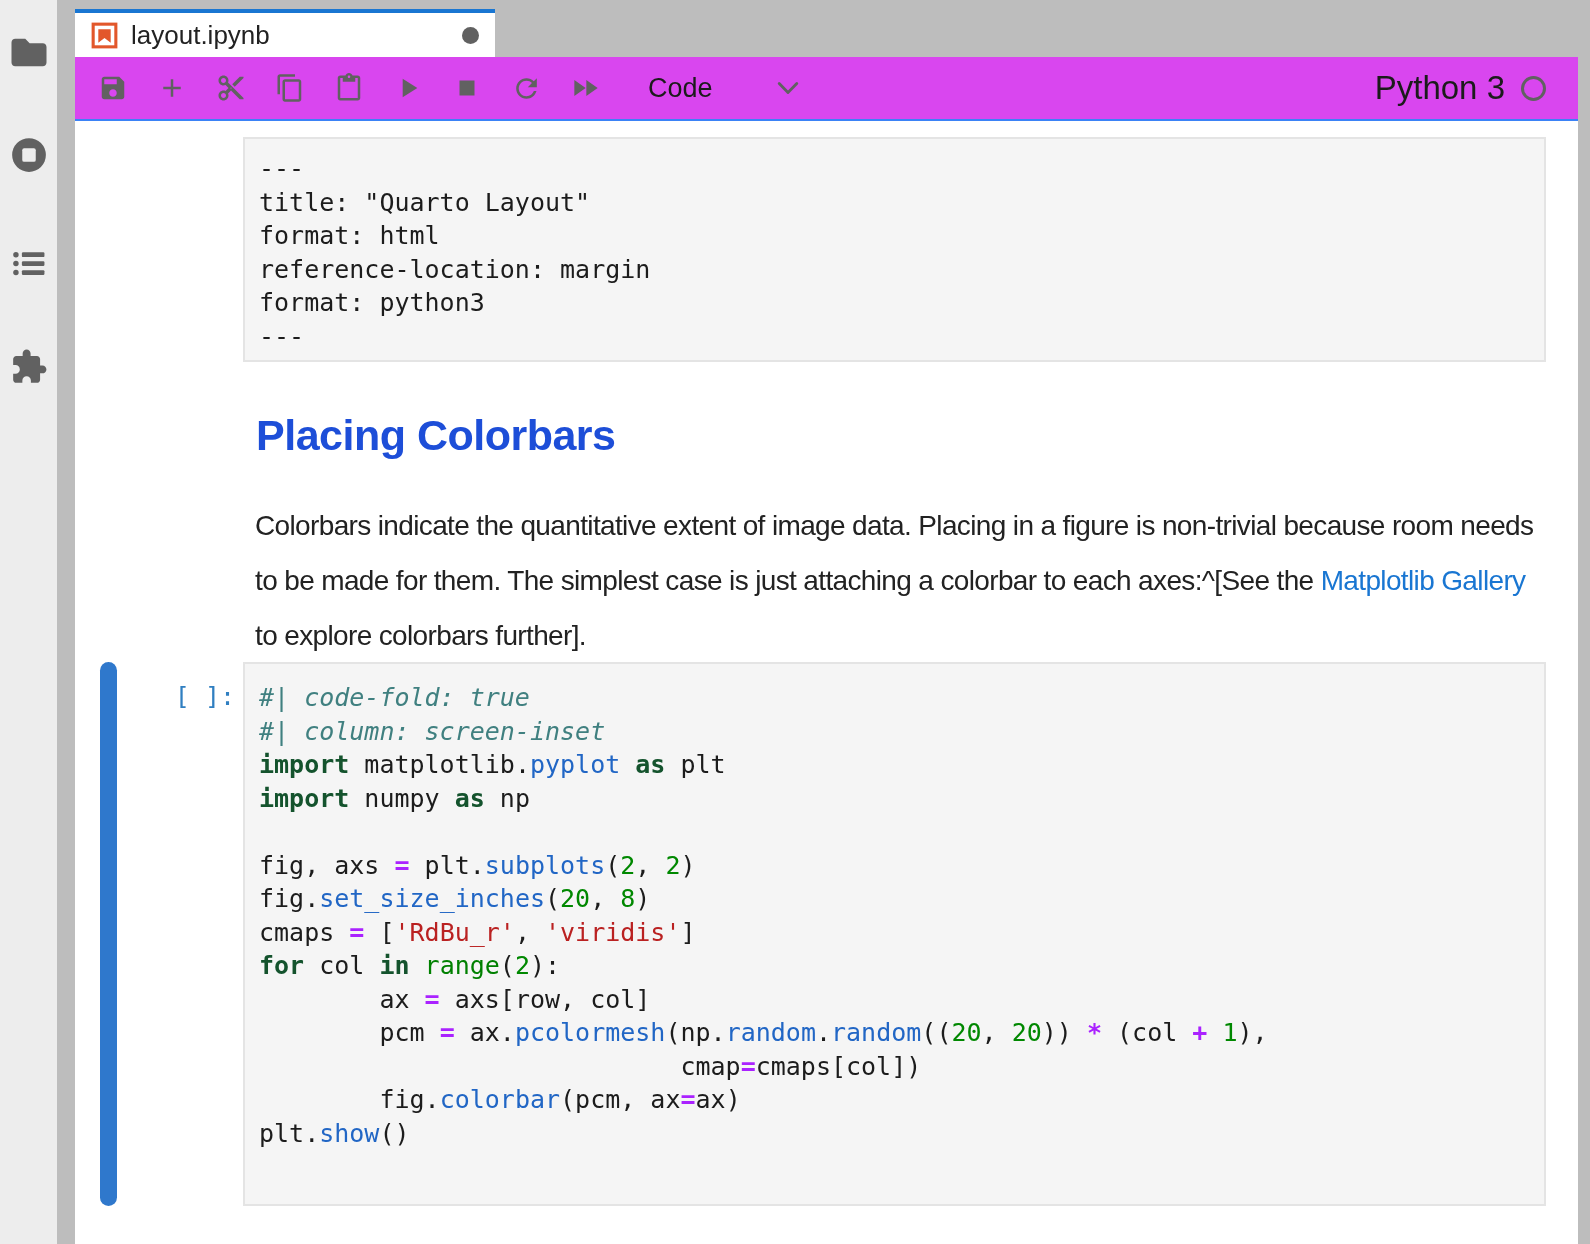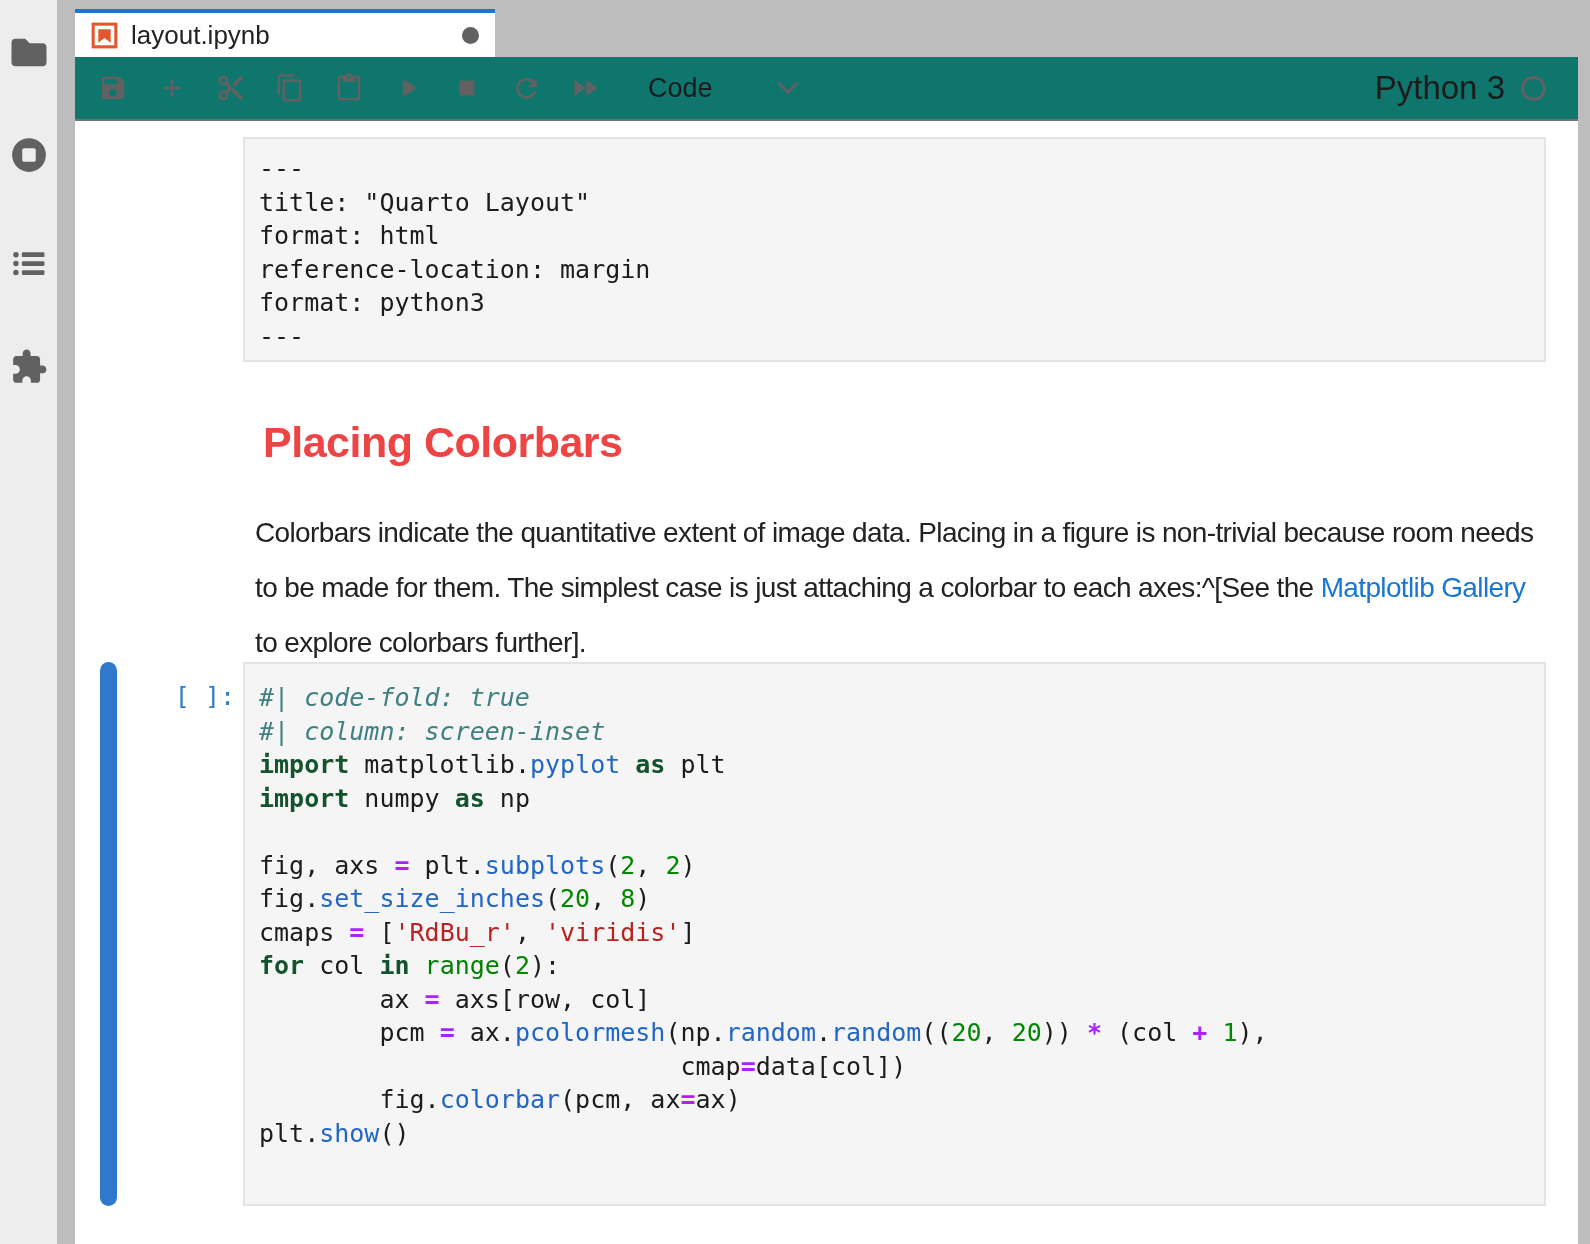--- a/index.html
+++ b/index.html
@@ -18,21 +18,21 @@
 
   
   .tabbar{position:relative;height:57px;background:#bdbdbd;}
   .tab{position:absolute;left:0;top:9px;width:420px;height:48px;background:#fff;
        border-top:4px solid #1976d2;box-sizing:border-box;display:flex;align-items:center;
        padding:0 16px 0 13px;cursor:pointer;}
   .tab-title{font-size:26px;color:#222;margin-left:10px;white-space:nowrap;}
   .dirty-dot{margin-left:auto;width:17px;height:17px;border-radius:50%;background:#616161;}
 
   
-  .toolbar{height:64px;background:#0f766e;border-bottom:2px solid #737373;box-sizing:border-box;
+  .toolbar{height:64px;background:#d946ef;border-bottom:2px solid #3b82f6;box-sizing:border-box;
            display:flex;align-items:center;padding:0 32px 0 22px;}
   .tb-btn{width:32px;height:32px;margin-right:27px;display:flex;align-items:center;
           justify-content:center;cursor:pointer;flex:0 0 auto;}
   .celltype{display:flex;align-items:center;margin-left:20px;cursor:pointer;}
   .celltype .ct-label{font-size:27px;color:#1b1b1b;}
   .celltype svg{margin-left:64px;}
   .tb-spacer{flex:1 1 auto;}
   .kernel-name{font-size:33px;color:#1b1b1b;cursor:pointer;}
   .kernel-status{width:25px;height:25px;border:3px solid #616161;border-radius:50%;
                  box-sizing:border-box;margin-left:16px;cursor:pointer;}
@@ -47,21 +47,21 @@
   .code-cell{top:541px;height:544px;padding:17px 14px;}
   .cl{white-space:pre;height:33.5px;line-height:33.5px;}
 
   .active-bar{position:absolute;left:25px;top:541px;width:17px;height:544px;border-radius:9px;
               background:#2f78cc;cursor:pointer;}
   .prompt{position:absolute;left:42px;top:559px;width:118px;text-align:right;color:#307fc1;
           font-family:"DejaVu Sans Mono","Liberation Mono",monospace;font-size:25px;line-height:33.5px;}
 
   
   .md{position:absolute;left:180px;top:288px;width:1296px;color:#1a1a1a;}
-  .md h1{margin:8px;font-size:43px;line-height:50px;font-weight:700;letter-spacing:-0.5px;color:#ef4444;}
+  .md h1{margin:1px;font-size:43px;line-height:50px;font-weight:700;letter-spacing:-0.5px;color:#1d4ed8;}
   .md p{margin:38px 0 0 0;font-size:28px;line-height:55px;letter-spacing:-0.64px;color:#222;}
   .md a{color:#1976d2;text-decoration:none;cursor:pointer;}
 
   
   .tok-c{color:#408080;font-style:italic;}
   .tok-k{color:#14532d;font-weight:bold;}
   .tok-b{color:#008000;}
   .tok-n{color:#008800;}
   .tok-s{color:#ba2121;}
   .tok-o{color:#aa22ff;font-weight:bold;}
@@ -205,21 +205,21 @@
             <div class="cl"><span class="tok-c">#| column: screen-inset</span></div>
             <div class="cl"><span class="tok-k">import</span><span class="tok-v"> matplotlib.</span><span class="tok-p">pyplot</span><span class="tok-v"> </span><span class="tok-k">as</span><span class="tok-v"> plt</span></div>
             <div class="cl"><span class="tok-k">import</span><span class="tok-v"> numpy </span><span class="tok-k">as</span><span class="tok-v"> np</span></div>
             <div class="cl">&nbsp;</div>
             <div class="cl"><span class="tok-v">fig, axs </span><span class="tok-o">=</span><span class="tok-v"> plt.</span><span class="tok-p">subplots</span><span class="tok-v">(</span><span class="tok-n">2</span><span class="tok-v">, </span><span class="tok-n">2</span><span class="tok-v">)</span></div>
             <div class="cl"><span class="tok-v">fig.</span><span class="tok-p">set_size_inches</span><span class="tok-v">(</span><span class="tok-n">20</span><span class="tok-v">, </span><span class="tok-n">8</span><span class="tok-v">)</span></div>
             <div class="cl"><span class="tok-v">cmaps </span><span class="tok-o">=</span><span class="tok-v"> [</span><span class="tok-s">'RdBu_r'</span><span class="tok-v">, </span><span class="tok-s">'viridis'</span><span class="tok-v">]</span></div>
             <div class="cl"><span class="tok-k">for</span><span class="tok-v"> col </span><span class="tok-k">in</span><span class="tok-v"> </span><span class="tok-b">range</span><span class="tok-v">(</span><span class="tok-n">2</span><span class="tok-v">):</span></div>
             <div class="cl"><span class="tok-v">        ax </span><span class="tok-o">=</span><span class="tok-v"> axs[row, col]</span></div>
             <div class="cl"><span class="tok-v">        pcm </span><span class="tok-o">=</span><span class="tok-v"> ax.</span><span class="tok-p">pcolormesh</span><span class="tok-v">(np.</span><span class="tok-p">random</span><span class="tok-v">.</span><span class="tok-p">random</span><span class="tok-v">((</span><span class="tok-n">20</span><span class="tok-v">, </span><span class="tok-n">20</span><span class="tok-v">)) </span><span class="tok-o">*</span><span class="tok-v"> (col </span><span class="tok-o">+</span><span class="tok-v"> </span><span class="tok-n">1</span><span class="tok-v">),</span></div>
-            <div class="cl"><span class="tok-v">                            cmap</span><span class="tok-o">=</span><span class="tok-v">data[col])</span></div>
+            <div class="cl"><span class="tok-v">                            cmap</span><span class="tok-o">=</span><span class="tok-v">cmaps[col])</span></div>
             <div class="cl"><span class="tok-v">        fig.</span><span class="tok-p">colorbar</span><span class="tok-v">(pcm, ax</span><span class="tok-o">=</span><span class="tok-v">ax)</span></div>
             <div class="cl"><span class="tok-v">plt.</span><span class="tok-p">show</span><span class="tok-v">()</span></div>
           </div>
       </div>
 
     </div>
   </div>
 
   <div class="right-strip"></div>
 </div>

